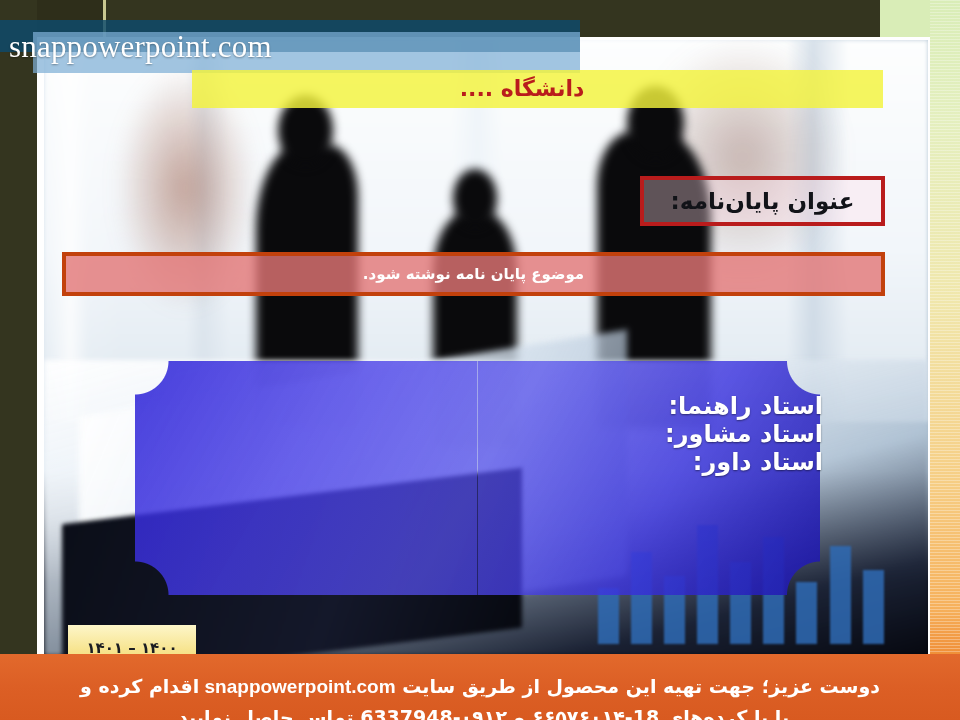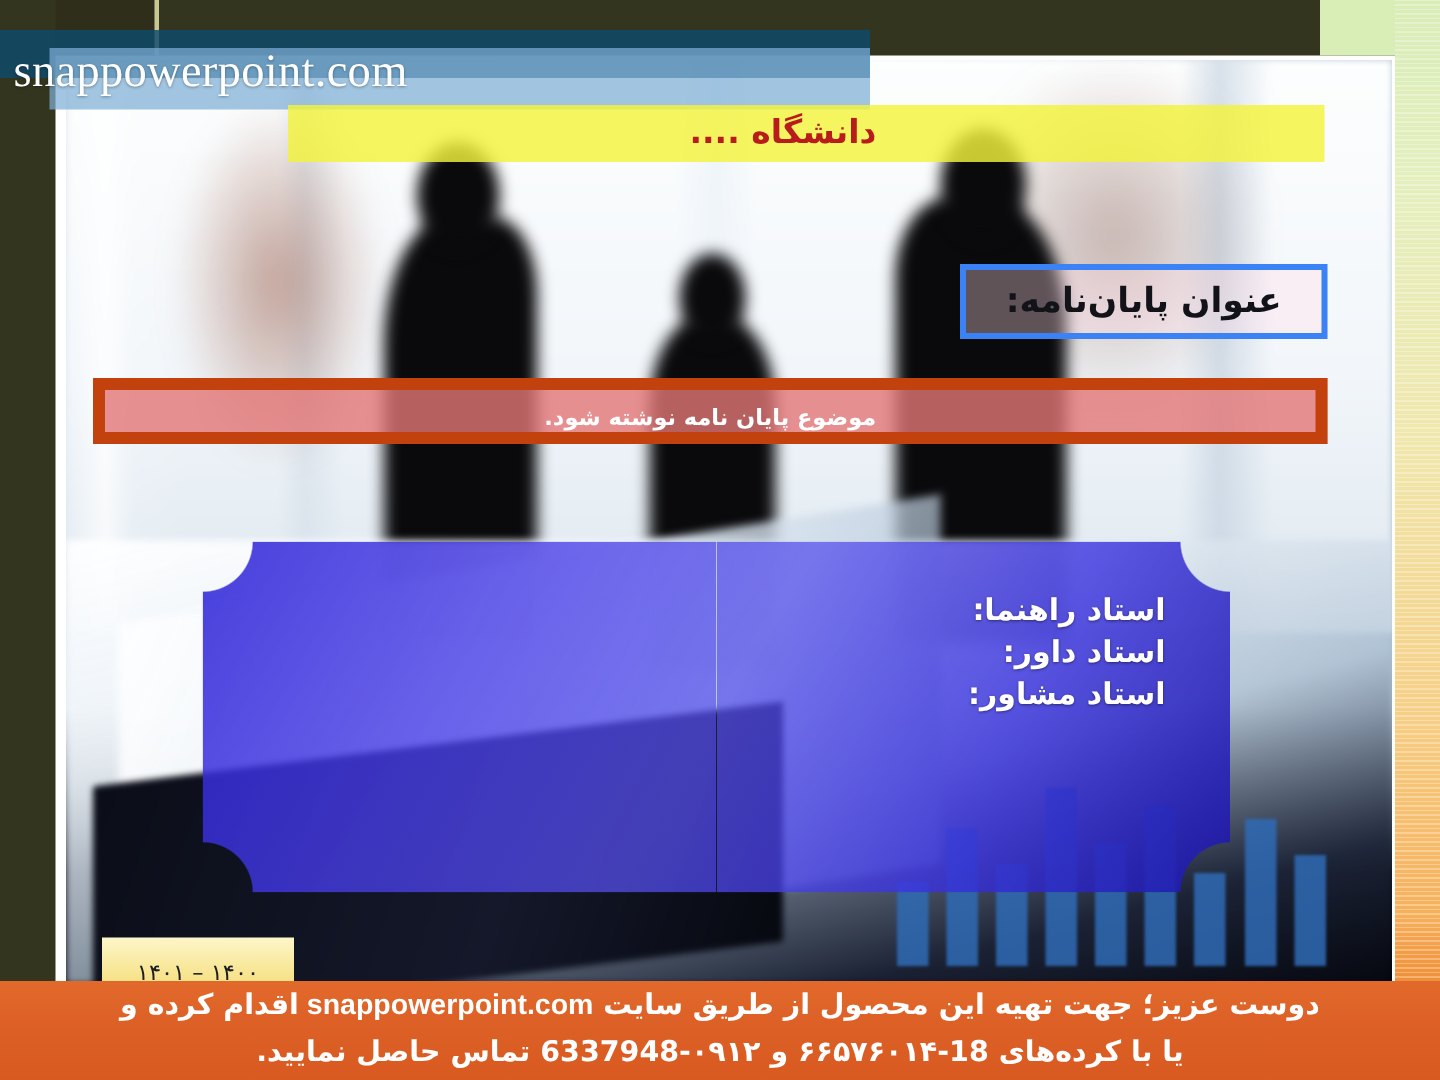--- a/index.html
+++ b/index.html
@@ -156,31 +156,31 @@
     position: absolute; left: 192px; top: 70px; width: 660px; height: 38px;
     direction: rtl; text-align: center;
     font-size: 22px; font-weight: bold; color: #b91c1c;
     line-height: 38px;
   }
 
   
   .title-label {
     position: absolute; left: 640px; top: 176px; width: 245px; height: 50px;
     background: rgba(255,220,232,0.35);
-    border: 4px solid #3b82f6;
+    border: 4px solid #b91c1c;
     direction: rtl; text-align: center;
     font-size: 23px; font-weight: bold; color: #111318;
     line-height: 42px;
   }
 
   
   .subject-bar {
     position: absolute; left: 62px; top: 252px; width: 823px; height: 44px;
     background: rgba(226,118,118,0.80);
-    border: 8px solid #c2410c;
+    border: 4px solid #c2410c;
     direction: rtl; text-align: center;
     font-size: 15px; font-weight: bold; color: #ffffff;
     line-height: 36px;
   }
 
   
   .blue-panel {
     position: absolute; left: 135px; top: 361px; width: 685px; height: 234px;
     background: linear-gradient(120deg,
       rgba(46,36,214,0.88) 0%,
@@ -195,44 +195,44 @@
       radial-gradient(circle 34px at 100% 100%, transparent 33px, #000 34px) 100% 100%/50% 50% no-repeat;
     mask:
       radial-gradient(circle 34px at 0 0, transparent 33px, #000 34px) 0 0/50% 50% no-repeat,
       radial-gradient(circle 34px at 100% 0, transparent 33px, #000 34px) 100% 0/50% 50% no-repeat,
       radial-gradient(circle 34px at 0 100%, transparent 33px, #000 34px) 0 100%/50% 50% no-repeat,
       radial-gradient(circle 34px at 100% 100%, transparent 33px, #000 34px) 100% 100%/50% 50% no-repeat;
   }
 
   
   .people {
-    position: absolute; left: 422px; top: 392px; width: 355px;
+    position: absolute; left: 468px; top: 392px; width: 355px;
     direction: rtl; text-align: right;
-    font-size: 20px; font-weight: bold; color: #ffffff;
+    font-size: 24px; font-weight: bold; color: #ffffff;
     text-shadow: 0 1px 2px rgba(0,0,0,.45);
   }
   .people .row { height: 28px; line-height: 28px; }
   .people .gap { height: 36px; }
 
   
   .date-box {
     position: absolute; left: 68px; top: 625px; width: 128px; height: 42px;
     background: linear-gradient(to bottom, #fdf6c9 0%, #f7e48f 60%, #f3d870 100%);
     direction: rtl; text-align: center;
-    font-size: 15px; font-weight: normal; color: #1b1d22;
+    font-size: 15px; font-weight: bold; color: #1b1d22;
     line-height: 46px; overflow: hidden;
   }
 
   
   .footer {
     position: absolute; left: 0; bottom: 0; width: 960px; height: 66px;
     background: linear-gradient(to bottom, #e2692c 0%, #dc5f25 50%, #d85a20 100%);
     direction: rtl; text-align: center; color: #ffffff;
     font-size: 19px; font-weight: bold; line-height: 31px;
-    padding-top: 1px;
+    padding-top: 17px;
   }
   .footer .ln { white-space: nowrap; }
   .footer .site { font-family: "Liberation Sans", sans-serif; }
 
   
   .logo { position: absolute; right: 4px; top: 8px; width: 100px; height: 108px; }
 </style>
 </head>
 <body>
 
@@ -283,22 +283,22 @@
   <div class="yellow-text">دانشگاه ....</div>
 
   <div class="title-label">عنوان پایان‌نامه:</div>
 
   <div class="subject-bar">موضوع پایان نامه نوشته شود.</div>
 
   <div class="blue-panel"></div>
 
   <div class="people">
     <div class="row">استاد راهنما:</div>
+    <div class="row">استاد مشاور:</div>
     <div class="row">استاد داور:</div>
-    <div class="row">استاد مشاور:</div>
     <div class="gap"></div>
   </div>
 
   <div class="date-box">۱۴۰۰ – ۱۴۰۱</div>
 
   <div class="footer">
     <div class="ln">
       <span> دوست عزیز؛ جهت تهیه این محصول از طریق سایت </span>
       <span class="site"> snappowerpoint.com </span>
       <span> اقدام کرده و </span>

